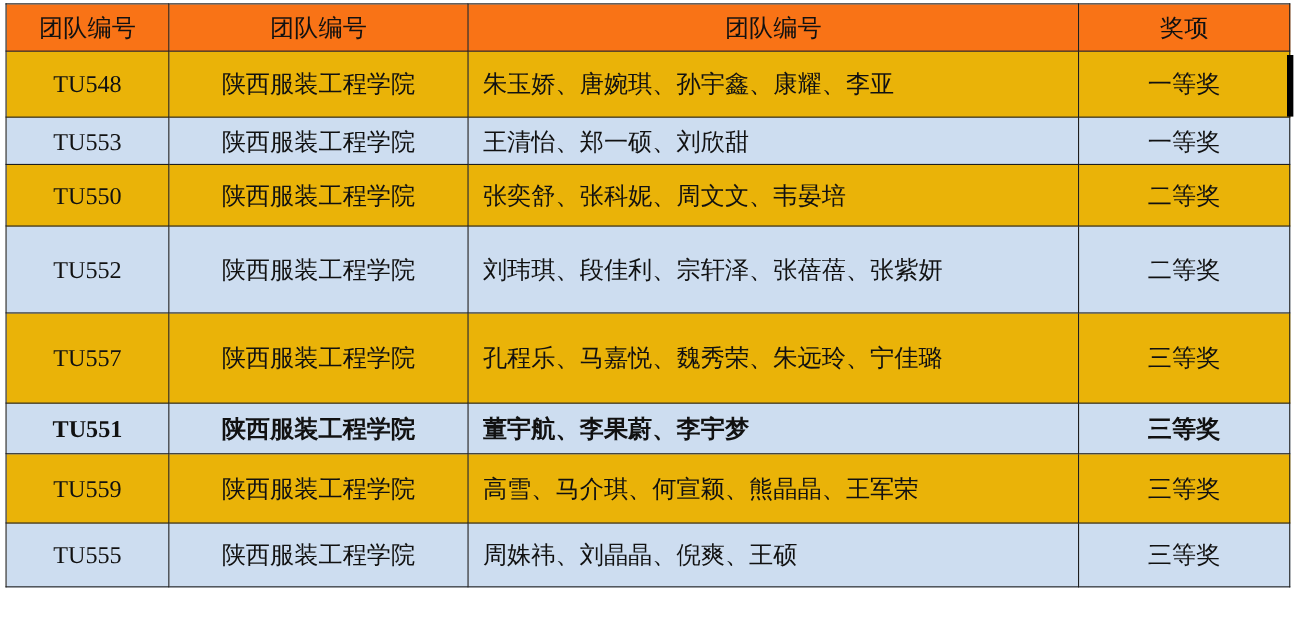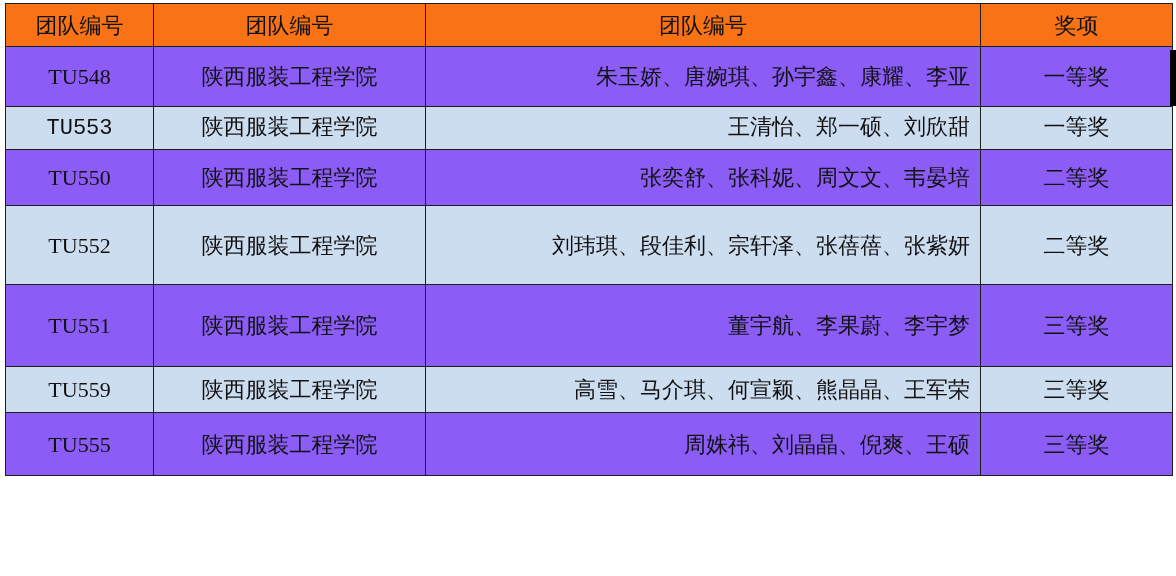--- a/index.html
+++ b/index.html
@@ -16,32 +16,32 @@
   col.c-id{width:148px;}
   col.c-school{width:272px;}
   col.c-students{width:555px;}
   col.c-award{width:192px;}
   td,th{
     border:1.6px solid #1e1e1e;
     font-weight:normal;
     text-align:center;
     vertical-align:middle;
     padding:2px 6px;
-    background:#8b5cf6;
+    background:#eab308;
   }
   thead th{background:#f97316;height:38px;}
-  td.students{text-align:right;padding-left:13px;padding-right:10px;}
+  td.students{text-align:left;padding-left:13px;padding-right:10px;}
   tbody tr:nth-child(even) td{background:#cdddf0;}
   
   tbody tr:nth-child(1) td{height:55px;}
-  tbody tr:nth-child(2) td{height:38px;font-family:Liberation Mono, monospace;}
+  tbody tr:nth-child(2) td{height:38px;}
   tbody tr:nth-child(3) td{height:51px;margin-top:34px;}
   tbody tr:nth-child(4) td{height:74px;}
   tbody tr:nth-child(5) td{height:77px;}
-  tbody tr:nth-child(6) td{height:41px;}
+  tbody tr:nth-child(6) td{height:41px;font-weight:bold;}
   tbody tr:nth-child(7) td{height:58px;}
   tbody tr:nth-child(8) td{height:53px;margin-top:42px;}
   tbody tr:nth-child(9) td{height:55px;}
   .artifact-bar{
     position:absolute;right:0;top:50px;width:6px;height:56px;
     background:#000;
   }
 </style>
 </head>
 <body>
@@ -81,20 +81,26 @@
         <td class="students">张奕舒、张科妮、周文文、韦晏培</td>
         <td>二等奖</td>
       </tr>
       <tr>
         <td>TU552</td>
         <td>陕西服装工程学院</td>
         <td class="students">刘玮琪、段佳利、宗轩泽、张蓓蓓、张紫妍</td>
         <td>二等奖</td>
       </tr>
       <tr>
+        <td>TU557</td>
+        <td>陕西服装工程学院</td>
+        <td class="students">孔程乐、马嘉悦、魏秀荣、朱远玲、宁佳璐</td>
+        <td>三等奖</td>
+      </tr>
+      <tr>
         <td>TU551</td>
         <td>陕西服装工程学院</td>
         <td class="students">董宇航、李果蔚、李宇梦</td>
         <td>三等奖</td>
       </tr>
       <tr>
         <td>TU559</td>
         <td>陕西服装工程学院</td>
         <td class="students">高雪、马介琪、何宣颖、熊晶晶、王军荣</td>
         <td>三等奖</td>

